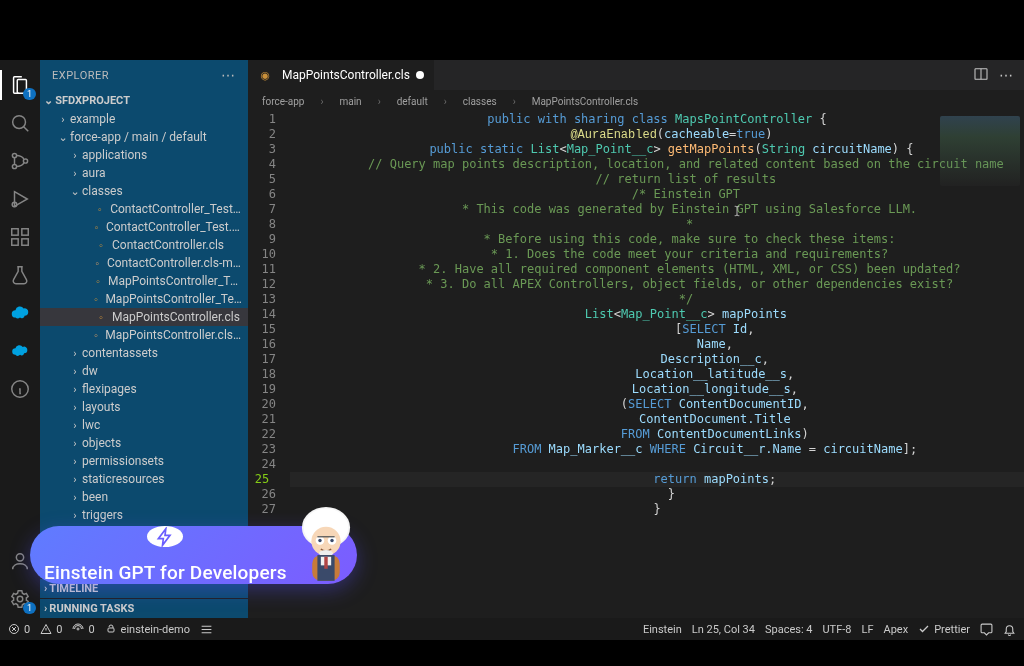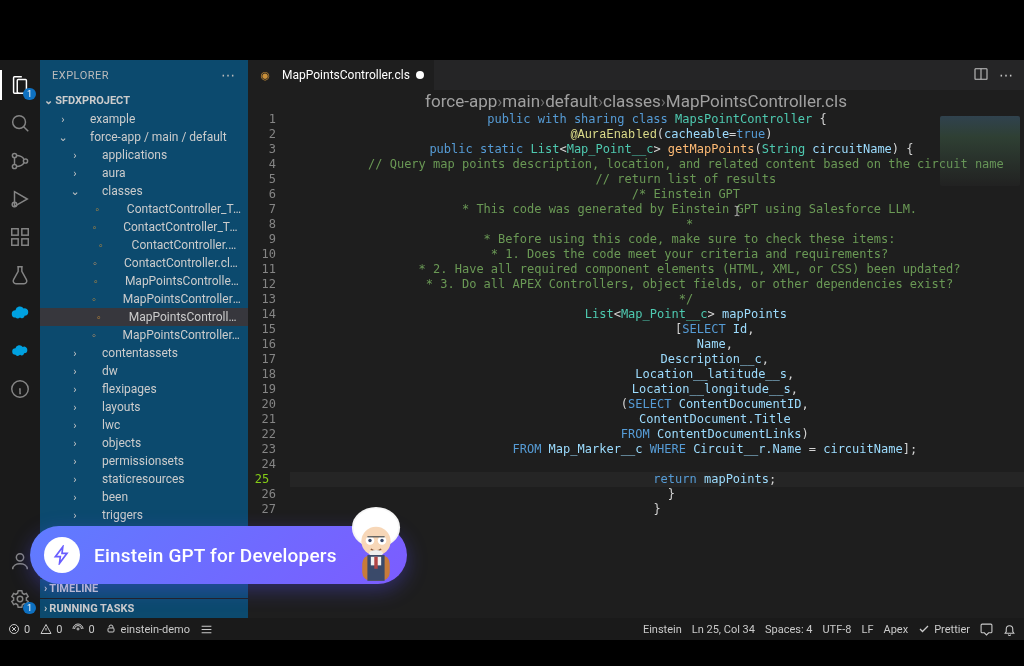--- a/index.html
+++ b/index.html
@@ -106,21 +106,21 @@
     cursor: pointer;
     white-space: nowrap;
     overflow: hidden;
     color: #ccc;
   }
   .tree-row.selected { background: #37373d; }
   .tree-row .twisty {
     width: 14px; display: inline-flex; justify-content: center; color: #c5c5c5;
     font-size: 11px;
   }
-  .tree-row .label { overflow: hidden; text-overflow: ellipsis; margin-left: 20px; }
+  .tree-row .label { overflow: hidden; text-overflow: ellipsis; }
   .file-ico { width: 14px; height: 14px; margin-right: 4px; display:inline-flex;align-items:center;justify-content:center; color:#c88f3a; font-size:11px}
   .section-bottom {
     border-top: 1px solid #1e1e1e;
   }
   
   .editor-group {
     flex: 1;
     display: flex;
     flex-direction: column;
     background: #1e1e1e;
@@ -144,24 +144,23 @@
   }
   .tab .dirty {
     width: 8px; height: 8px; background: #fff; border-radius: 50%;
   }
   .tabbar-actions { margin-left: auto; display:flex; align-items:center; gap:10px; padding: 0 10px; color:#c5c5c5;}
   .breadcrumbs {
     height: 22px;
     display: flex;
     align-items: center;
     padding: 0 14px;
-    gap: 0;
+    gap: 16px;
     color: #a0a0a0;
-    font-size: 17px;
-    justify-content: center;
+    font-size: 10px;
   }
   .crumb-sep { color: #6e6e6e; }
   .editor-body {
     flex: 1;
     display: flex;
     position: relative;
     font-family: "Menlo", "Consolas", monospace;
     font-size: 12px;
     line-height: 15px;
     overflow: hidden;
@@ -223,20 +222,21 @@
     bottom: 56px;
     height: 58px;
     border-radius: 30px;
     background: linear-gradient(135deg, #5f7cff 0%, #7c5cff 100%);
     display: flex;
     align-items: center;
     padding: 0 70px 0 14px;
     gap: 14px;
     box-shadow: 0 6px 20px rgba(90,80,255,0.35);
     color: #fff;
+    flex-direction: column;
   }
   .banner .bolt {
     width: 36px; height: 36px; border-radius: 50%;
     background: #fff;
     display: flex; align-items: center; justify-content: center;
     color: #6a5eff;
   }
   .banner .title { font-size: 19px; font-weight: 500; letter-spacing: .2px; }
   .einstein {
     position: absolute;

